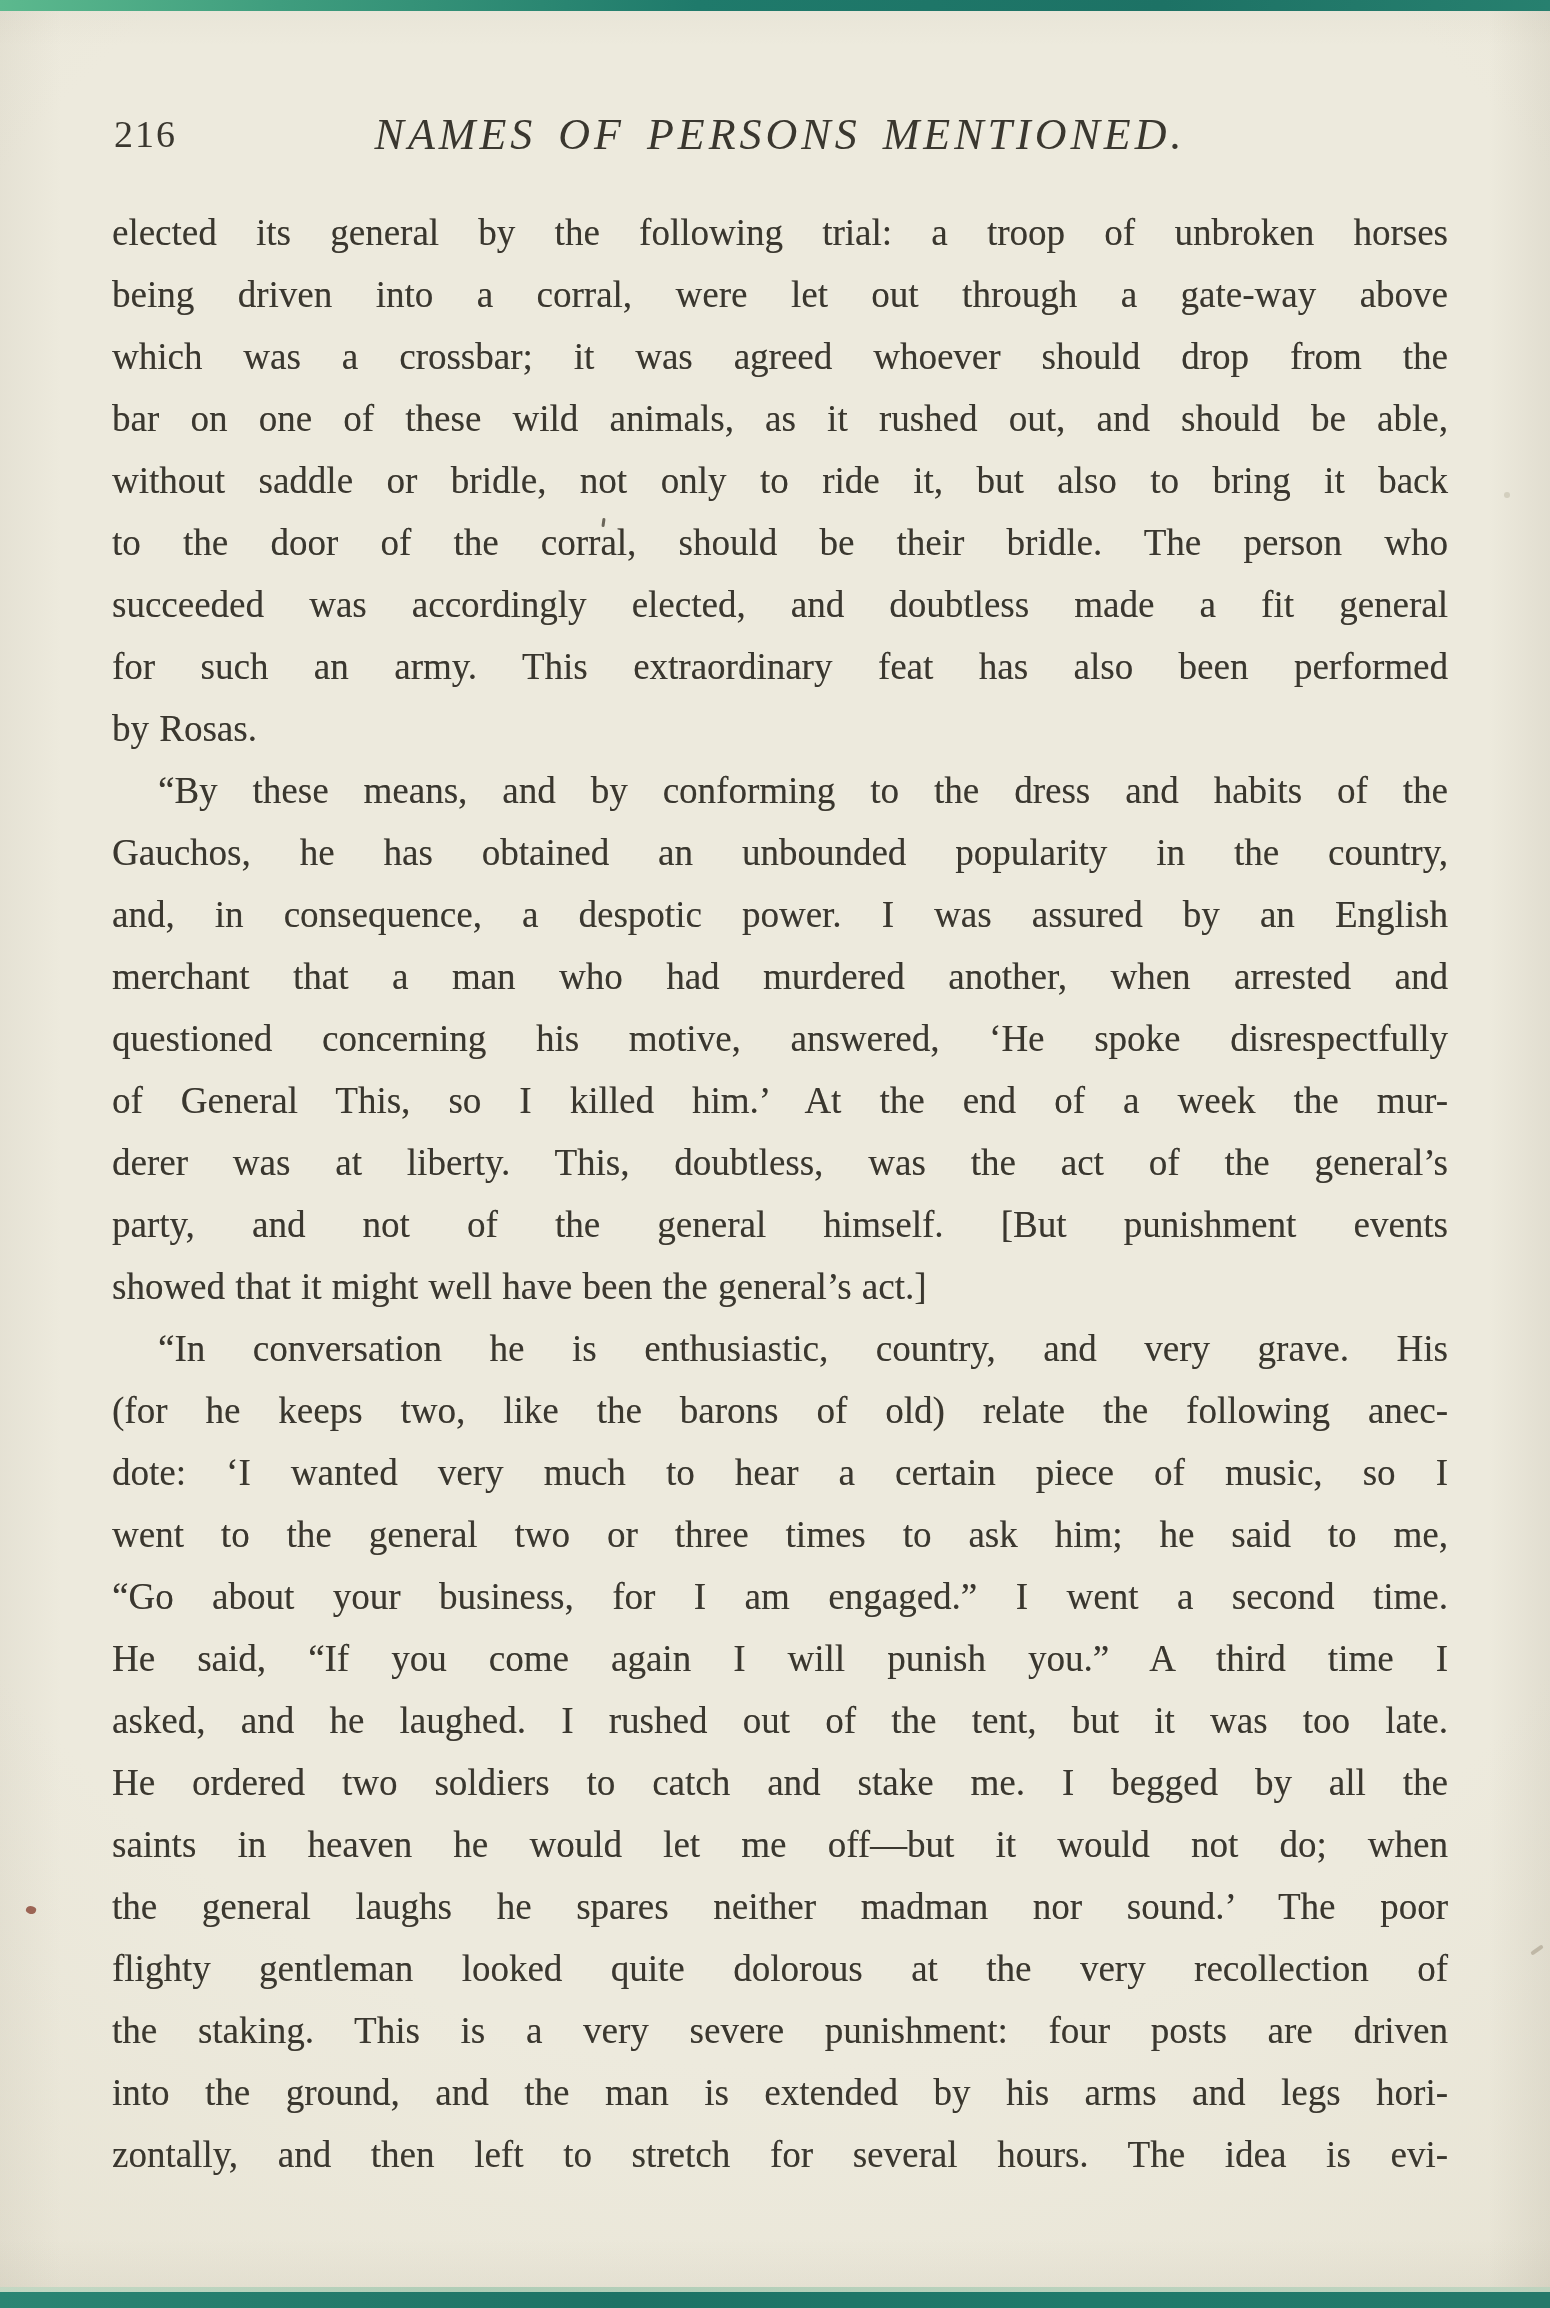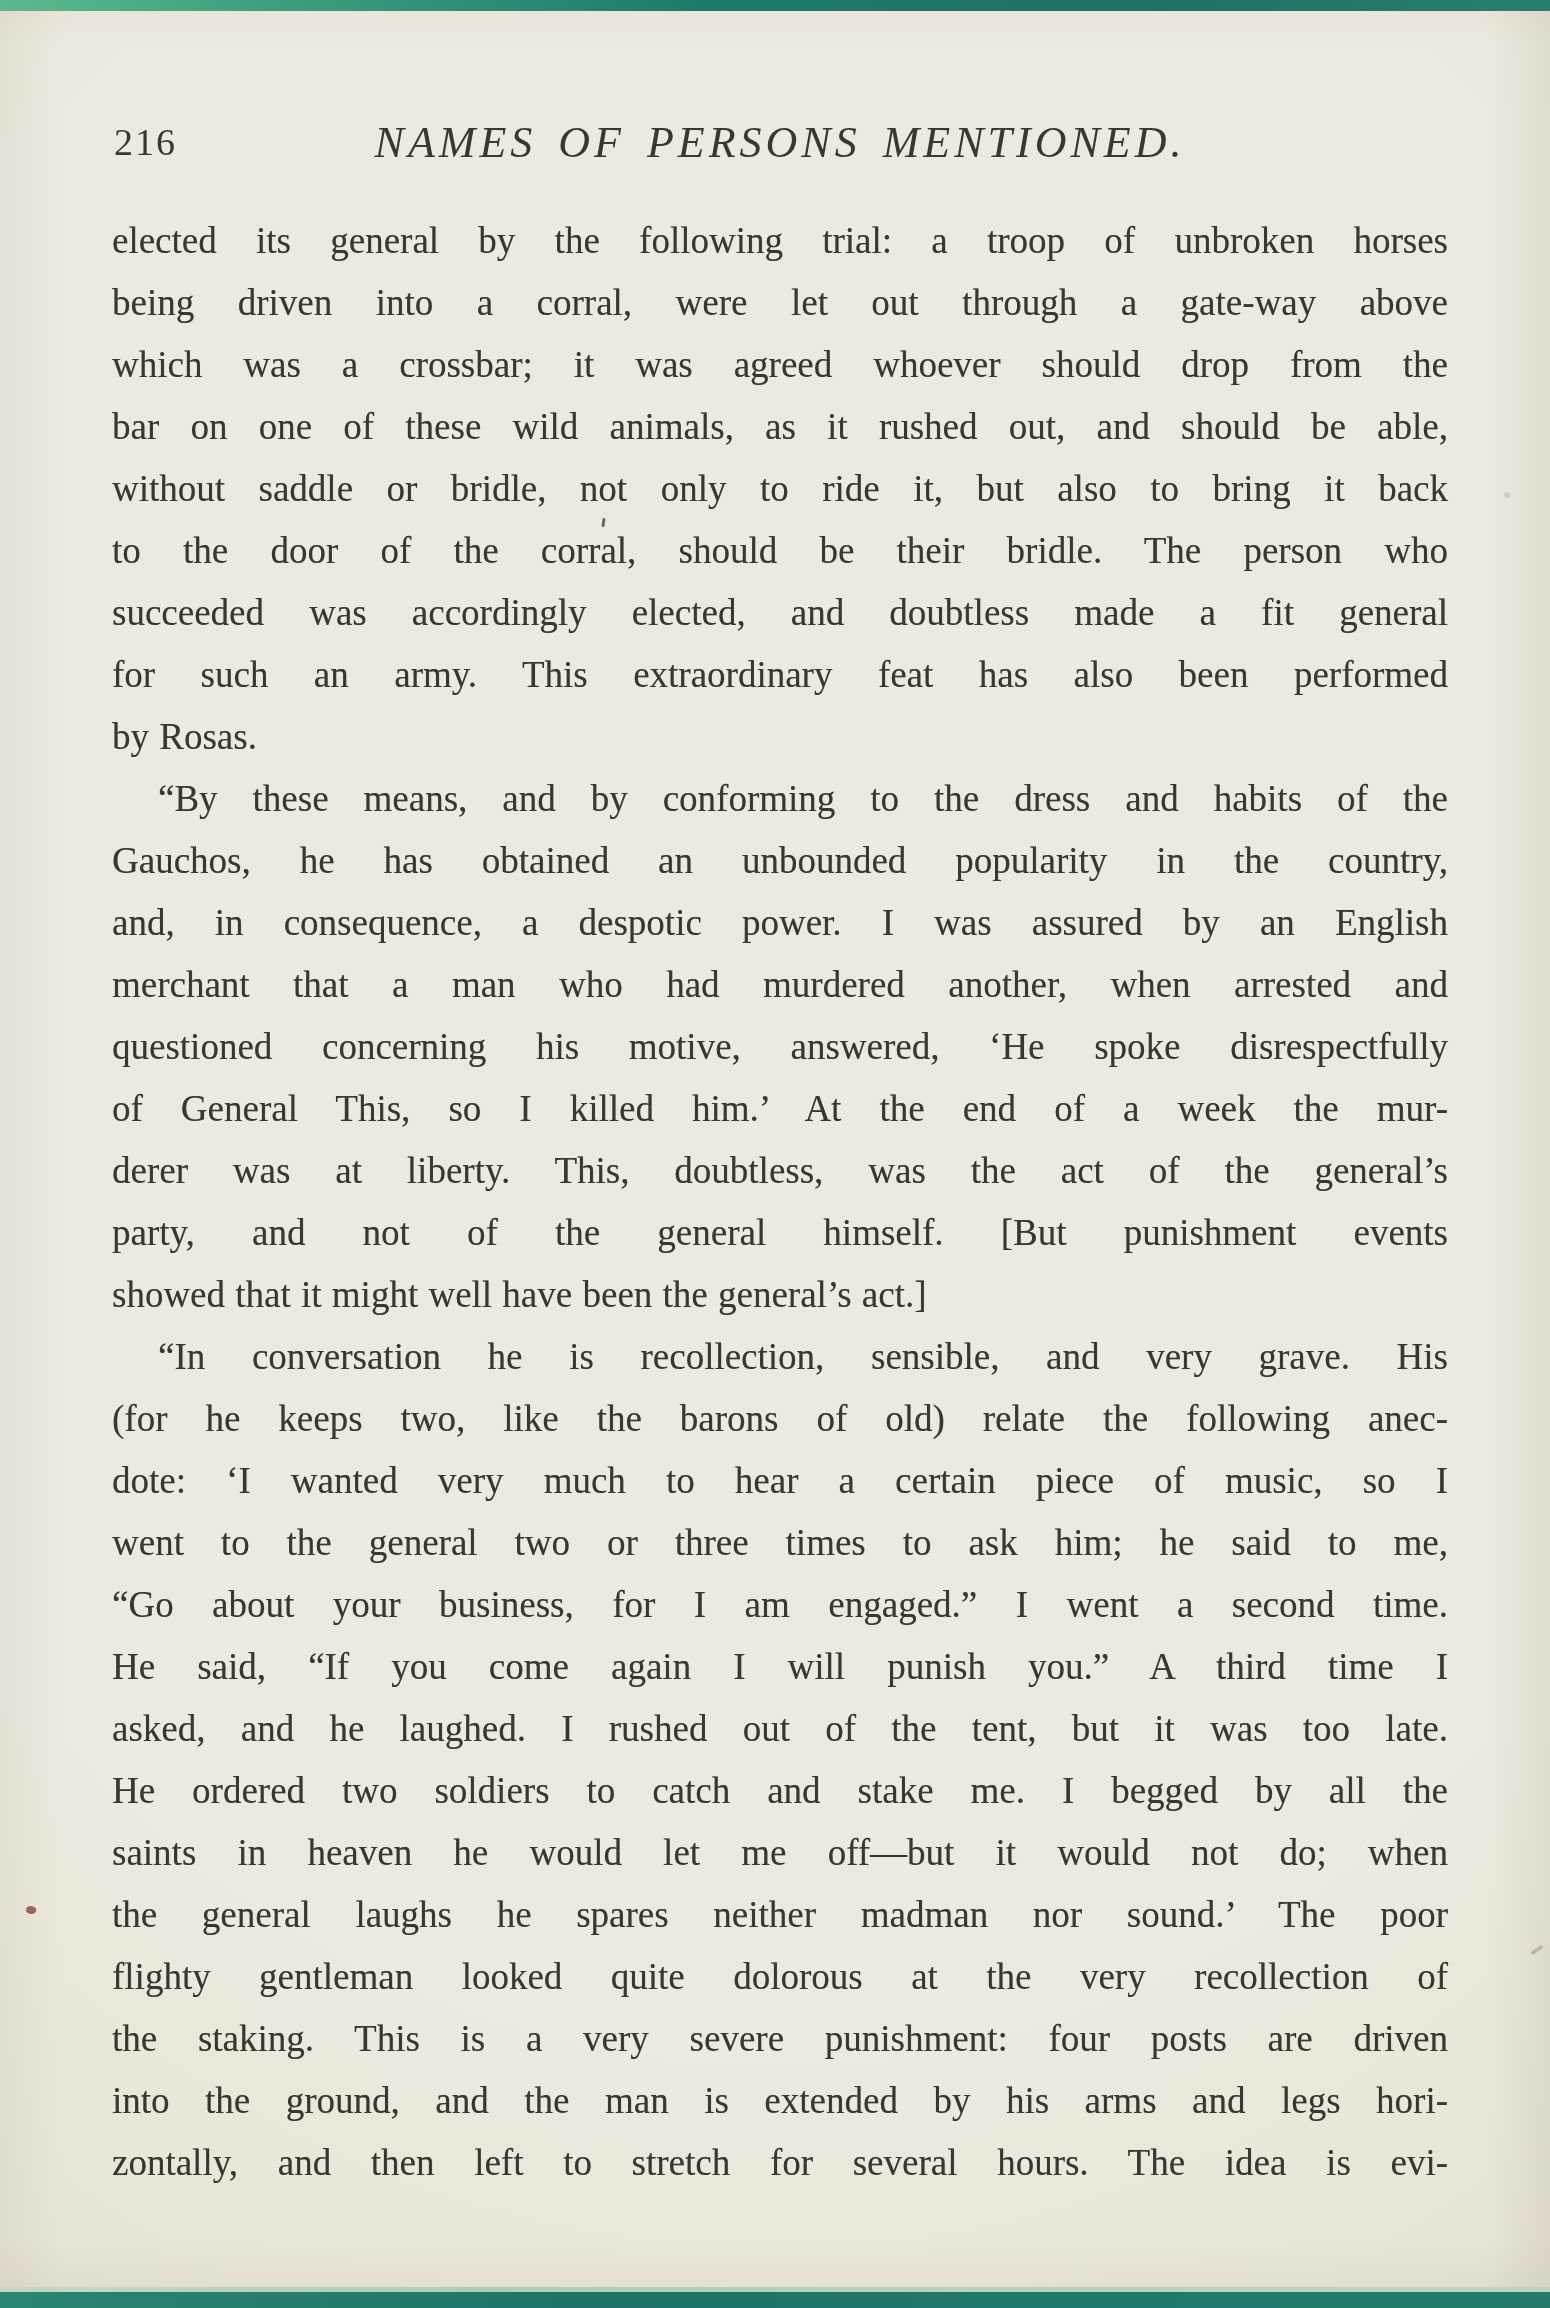--- a/index.html
+++ b/index.html
@@ -34,21 +34,21 @@
   .bottom-edge{
     position:absolute;bottom:0;left:0;right:0;height:16px;z-index:3;
     background:linear-gradient(90deg, #2b8573 0%, #1d7265 40%, var(--edge-teal) 70%, #24796a 100%);
   }
   .bottom-edge::before{
     content:"";position:absolute;top:-5px;left:0;right:0;height:5px;
     background:linear-gradient(90deg,#bcd8c2,#9fc7ae 30%,#b5d2bc);
     opacity:.75;
   }
   .content{
-    position:absolute;left:112px;right:102px;top:116px;z-index:2;
+    position:absolute;left:112px;right:102px;top:108px;z-index:2;
   }
   .running-header{
     position:relative;height:60px;
   }
   .page-number{
     position:absolute;left:2px;top:2px;
     font-size:38px;letter-spacing:2px;line-height:48px;
   }
   .header-title{
     display:block;text-align:center;
@@ -118,21 +118,21 @@
           <div class="line">Gauchos, he has obtained an unbounded popularity in the country,</div>
           <div class="line">and, in consequence, a despotic power. I was assured by an English</div>
           <div class="line">merchant that a man who had murdered another, when arrested and</div>
           <div class="line">questioned concerning his motive, answered, ‘He spoke disrespectfully</div>
           <div class="line">of General This, so I killed him.’ At the end of a week the mur-</div>
           <div class="line">derer was at liberty. This, doubtless, was the act of the general’s</div>
           <div class="line">party, and not of the general himself. [But punishment events</div>
           <div class="line last">showed that it might well have been the general’s act.]</div>
         </div>
         <div class="paragraph">
-          <div class="line indent">“In conversation he is recollection, sensible, and very grave. His</div>
+          <div class="line indent">“In conversation he is enthusiastic, country, and very grave. His</div>
           <div class="line">(for he keeps two, like the barons of old) relate the following anec-</div>
           <div class="line">dote: ‘I wanted very much to hear a certain piece of music, so I</div>
           <div class="line">went to the general two or three times to ask him; he said to me,</div>
           <div class="line">“Go about your business, for I am engaged.” I went a second time.</div>
           <div class="line">He said, “If you come again I will punish you.” A third time I</div>
           <div class="line">asked, and he laughed. I rushed out of the tent, but it was too late.</div>
           <div class="line">He ordered two soldiers to catch and stake me. I begged by all the</div>
           <div class="line">saints in heaven he would let me off—but it would not do; when</div>
           <div class="line">the general laughs he spares neither madman nor sound.’ The poor</div>
           <div class="line">flighty gentleman looked quite dolorous at the very recollection of</div>

